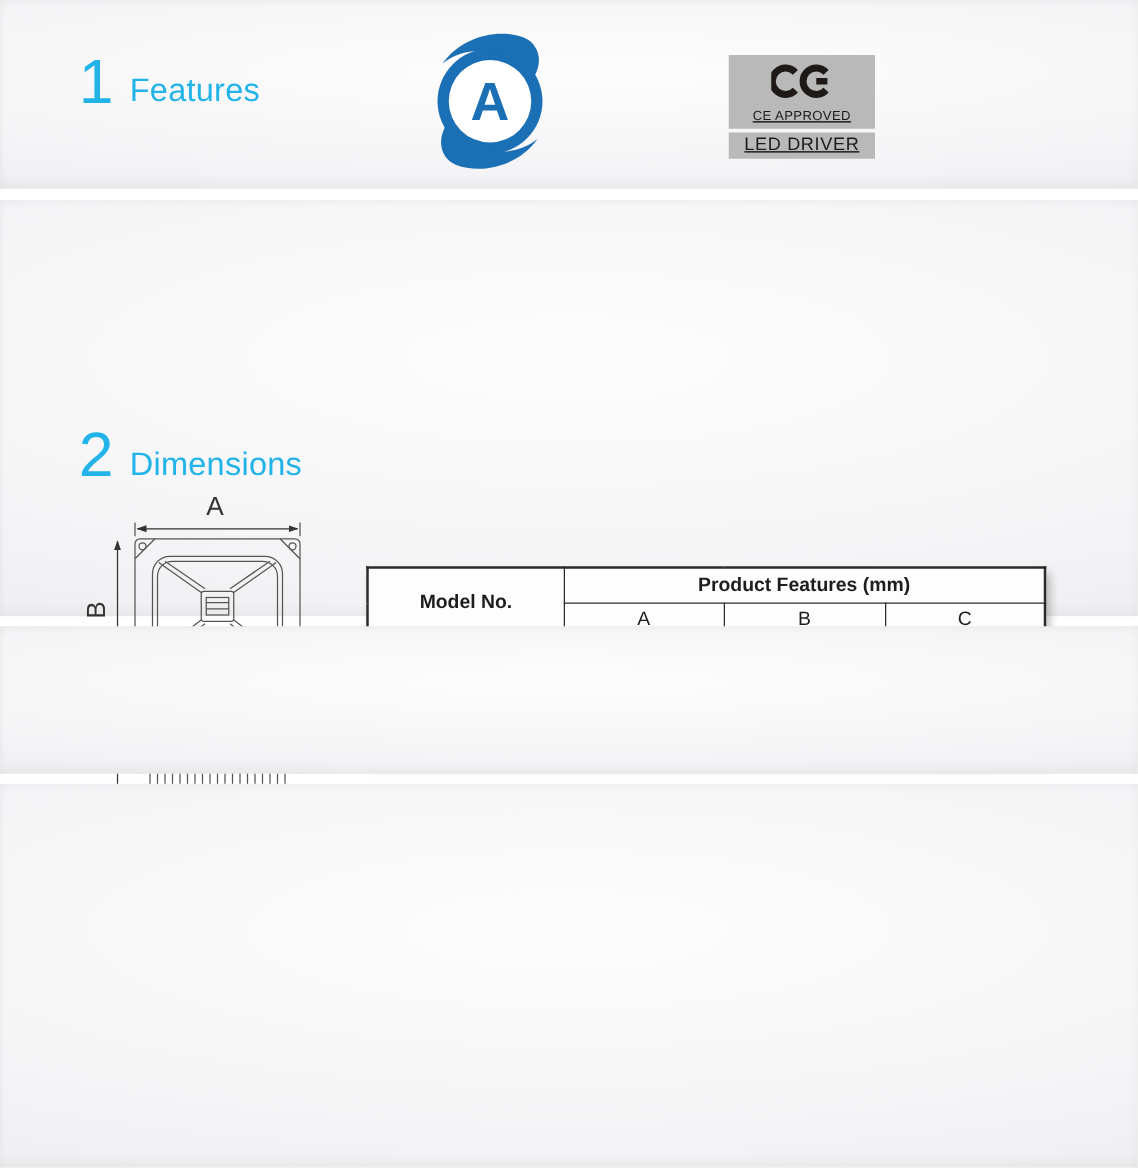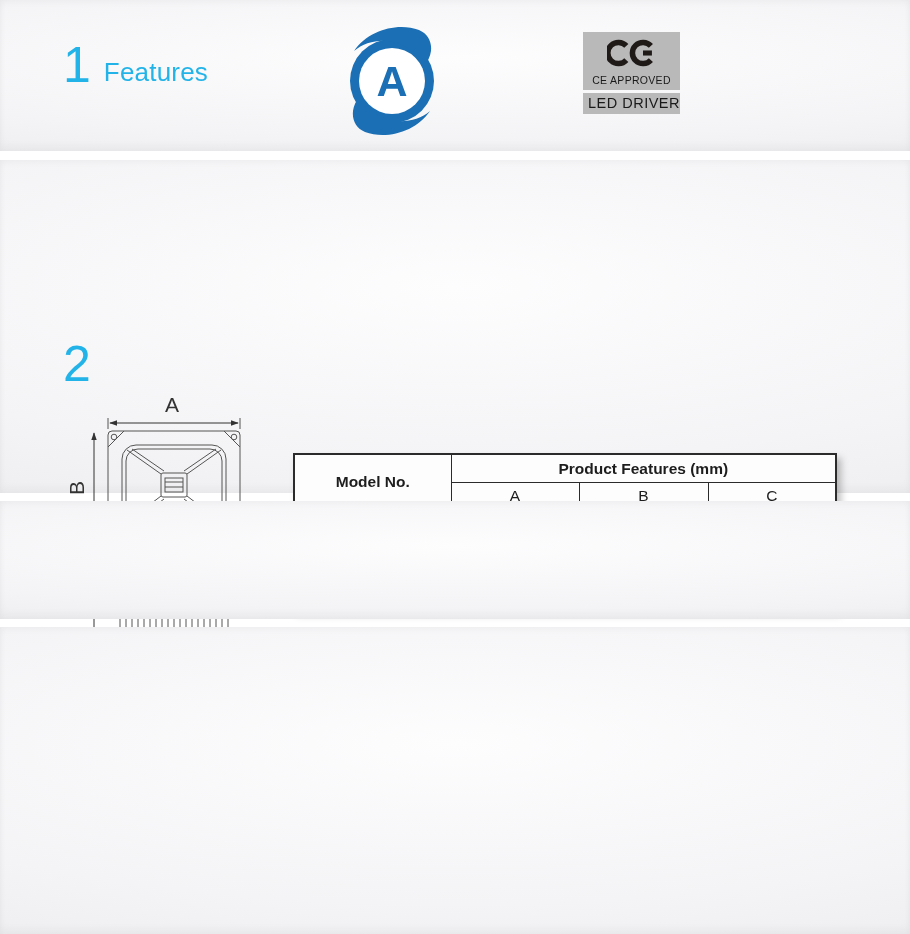--- a/index.html
+++ b/index.html
@@ -18,24 +18,24 @@
   .sec4{top:627px;height:307px;}
 
   .sec-head{position:absolute;display:flex;align-items:flex-start;}
   .sec-num{font-size:50px;line-height:0.95;font-weight:400;color:var(--accent,#22b3e8);}
   .sec-title{font-size:26px;font-weight:400;color:var(--accent,#22b3e8);margin:15px 0 0 13px;letter-spacing:0.2px;text-align:center;}
   .h1{left:63px;top:42px;}
   .h2{left:63px;top:181px;}
 
   
   .brand-logo{position:absolute;left:336px;top:26px;}
-  .ce-badge{position:absolute;left:583px;top:32px;width:97px;}
+  .ce-badge{position:absolute;left:583px;top:44px;width:117px;text-decoration:underline;}
   .ce-badge-top{background:#b9b9ba;text-align:center;padding:7px 0 4px;}
   .ce-approved-label{font-size:10.5px;color:#1a1a1a;margin-top:3px;letter-spacing:0.3px;}
-  .ce-badge-bottom{margin-top:3px;background:#b9b9ba;font-size:14.5px;padding:2px 0 3px;text-align:right;color:#1a1a1a;letter-spacing:0.5px;}
+  .ce-badge-bottom{margin-top:3px;background:#b9b9ba;font-size:14.5px;padding:2px 0 3px;text-align:center;color:#1a1a1a;letter-spacing:0.5px;}
 
   
   .drawing{position:absolute;left:66px;top:233px;}
   .dim-table{
     position:absolute;left:293px;top:293px;border-collapse:collapse;table-layout:fixed;
     box-shadow:4px 5px 7px rgba(0,0,0,0.25);background:#fdfdfe;
   }
   .dim-table th,.dim-table td{
     border:1.5px solid #2b2b2b;text-align:center;font-size:15.5px;color:#1d1d1d;
     padding:0;background:#fdfdfe;
@@ -72,20 +72,21 @@
       </svg>
       <div class="ce-approved-label">CE APPROVED</div>
     </div>
     <div class="ce-badge-bottom">LED DRIVER</div>
   </div>
 </section>
 
 <section class="sec sec2">
   <div class="sec-head h2">
     <span class="sec-num">2</span>
+    <span class="sec-title">Dimensions</span>
   </div>
 
   <svg class="drawing" width="200" height="258" viewBox="0 0 200 258">
     <defs>
       <marker id="ah" viewBox="0 0 10 10" refX="9" refY="5" markerWidth="8" markerHeight="8" orient="auto-start-reverse">
         <path d="M0,1.5 L10,5 L0,8.5 z" fill="#333"></path>
       </marker>
     </defs>
     <g stroke="#555" fill="none" stroke-width="1">
 

